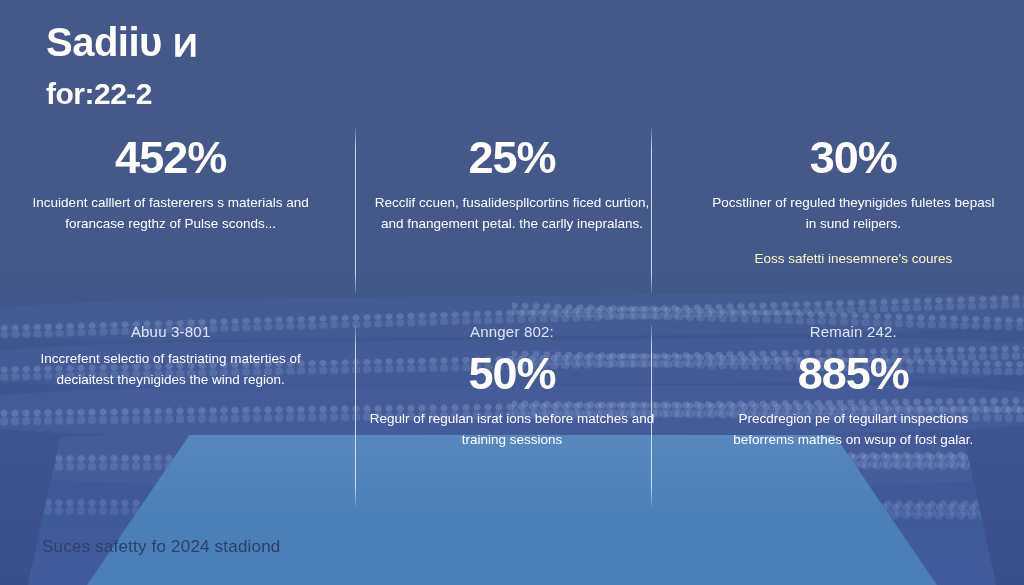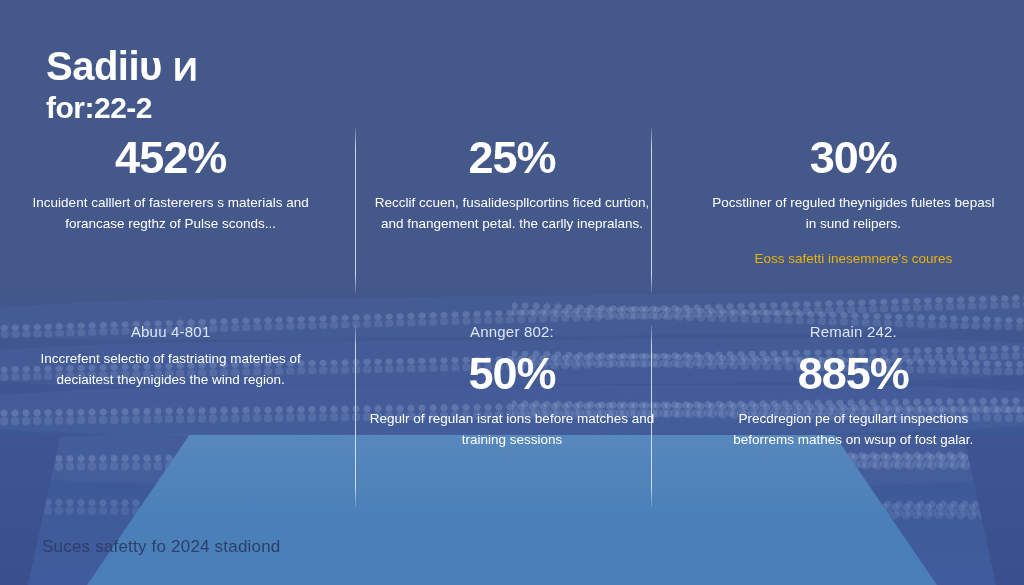--- a/index.html
+++ b/index.html
@@ -98,27 +98,27 @@
     position:absolute; bottom:0; height:150px; width:32%;
     background:linear-gradient(180deg,#3d5490 0%, #3a5head 0%, #3a5390 100%);
   }
   .wedge-l { left:0;  background:linear-gradient(180deg,#3e5591,#39508c); clip-path:polygon(0 0, 18.5% 0, 8.5% 100%, 0 100%); }
   .wedge-r { right:0; background:linear-gradient(180deg,#3e5591,#39508c); clip-path:polygon(81.5% 0, 100% 0, 100% 100%, 91.5% 100%); }
 
   
   #content { position:relative; z-index:5; width:100%; height:100%; }
 
   .headline {
-    position:absolute; left:46px; top:44px;
+    position:absolute; left:46px; top:20px;
     color:#ffffff;
     font-weight:bold;
     letter-spacing:-0.5px;
   }
   .headline .line1 { display:block; font-size:40px; line-height:44px; }
-  .headline .line2 { display:block; font-size:30px; line-height:36px; margin-top:2px; }
+  .headline .line2 { display:block; font-size:30px; line-height:36px; margin-top:12px; }
 
   
   .stats-row {
     position:absolute; left:0; width:100%;
     display:flex;
   }
   .stats-row.row1 { top:132px; height:168px; }
   .stats-row.row2 { top:322px; height:190px; }
 
   .stat {
@@ -147,21 +147,21 @@
   .stat .desc {
     display:block;
     font-size:13.5px;
     line-height:21px;
     color:#ffffff;
   }
   .stat .desc2 {
     display:block;
     font-size:13.5px;
     line-height:21px;
-    color:#eab308;
+    color:#fef9c3;
     margin-top:14px;
   }
   
   .stat .eyebrow:empty, .stat .desc2:empty { display:none; }
 
   
   .divider {
     position:absolute;
     width:1px;
     background:linear-gradient(180deg, rgba(226,236,252,.15), rgba(226,236,252,.85) 12%, rgba(226,236,252,.85) 88%, rgba(226,236,252,.15));
@@ -239,21 +239,21 @@
       <div class="stat">
 
         <span class="value">30%</span>
         <span class="desc">Pocstliner of reguled theynigides fuletes bepasl in sund relipers.</span>
         <span class="desc2">Eoss safetti inesemnere's coures</span>
       </div>
     </div>
 
     <div class="stats-row row2">
       <div class="stat">
-        <span class="eyebrow">Abuu 4-801</span>
+        <span class="eyebrow">Abuu 3-801</span>
         <span class="desc">Inccrefent selectio of fastriating materties of deciaitest theynigides the wind region.</span>
 
       </div>
       <div class="stat">
         <span class="eyebrow">Annger 802:</span>
         <span class="value">50%</span>
         <span class="desc">Regulr of regulan israt ions before matches and training sessions</span>
 
       </div>
       <div class="stat">

